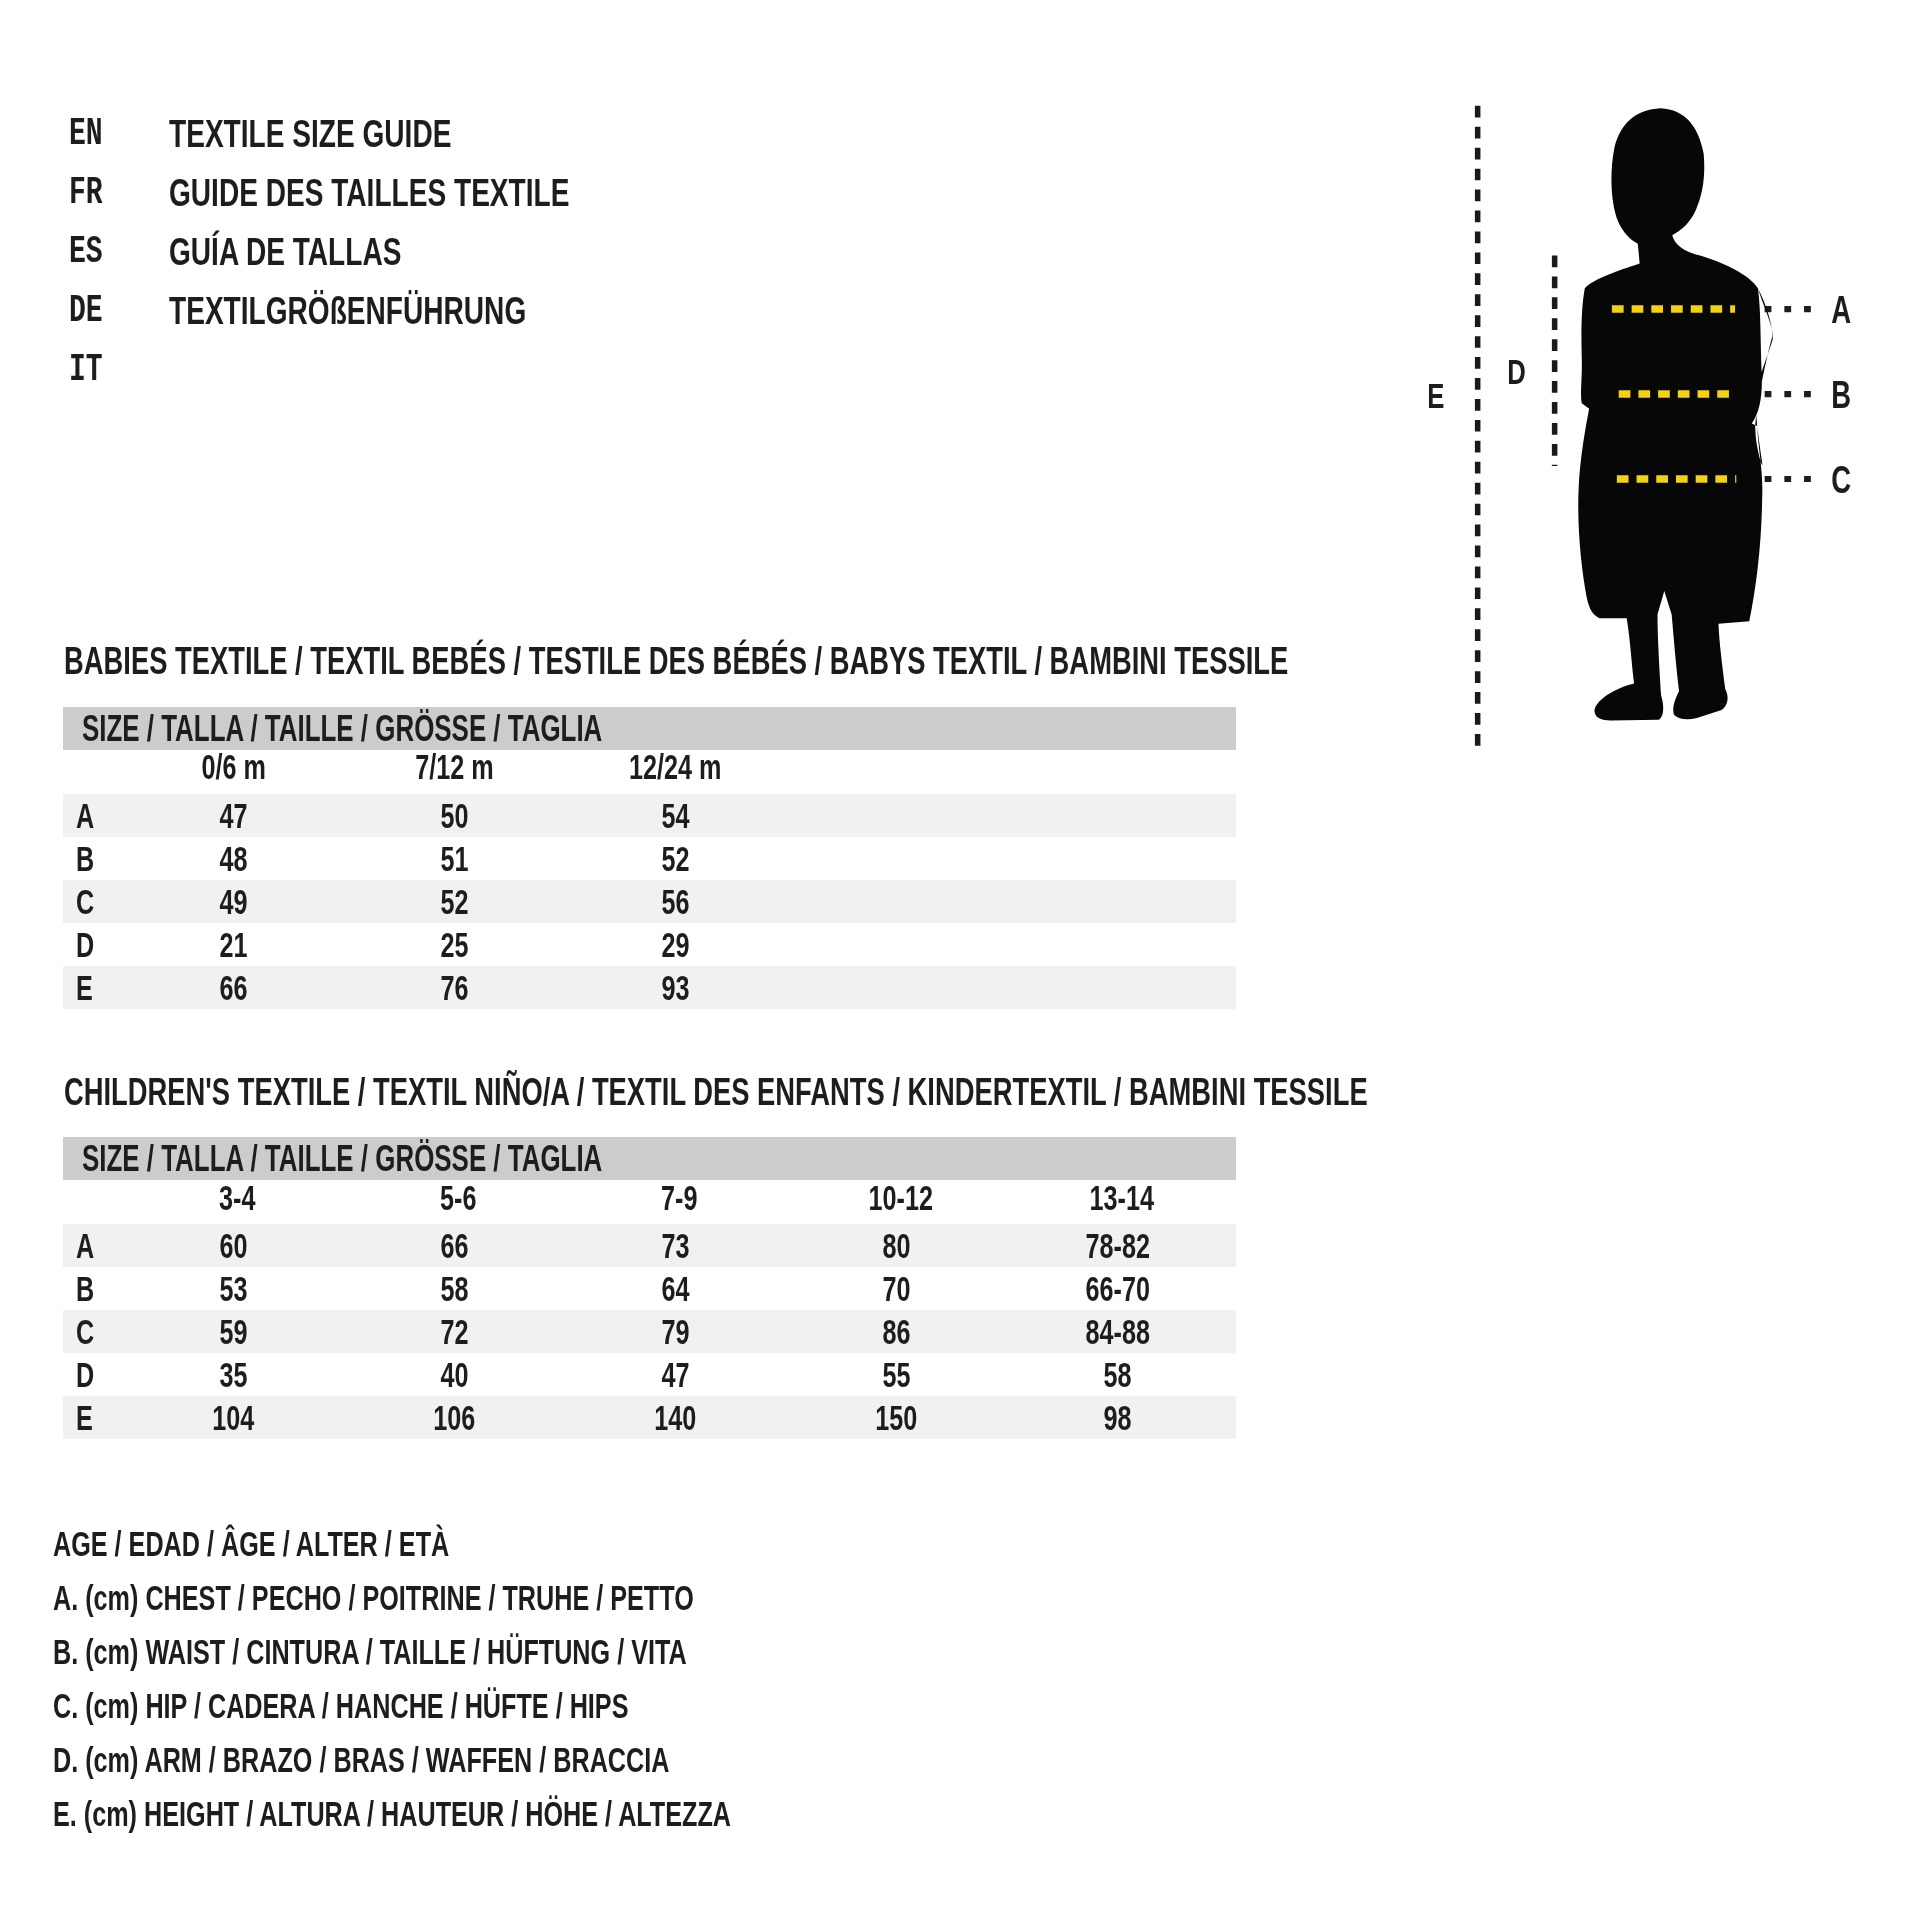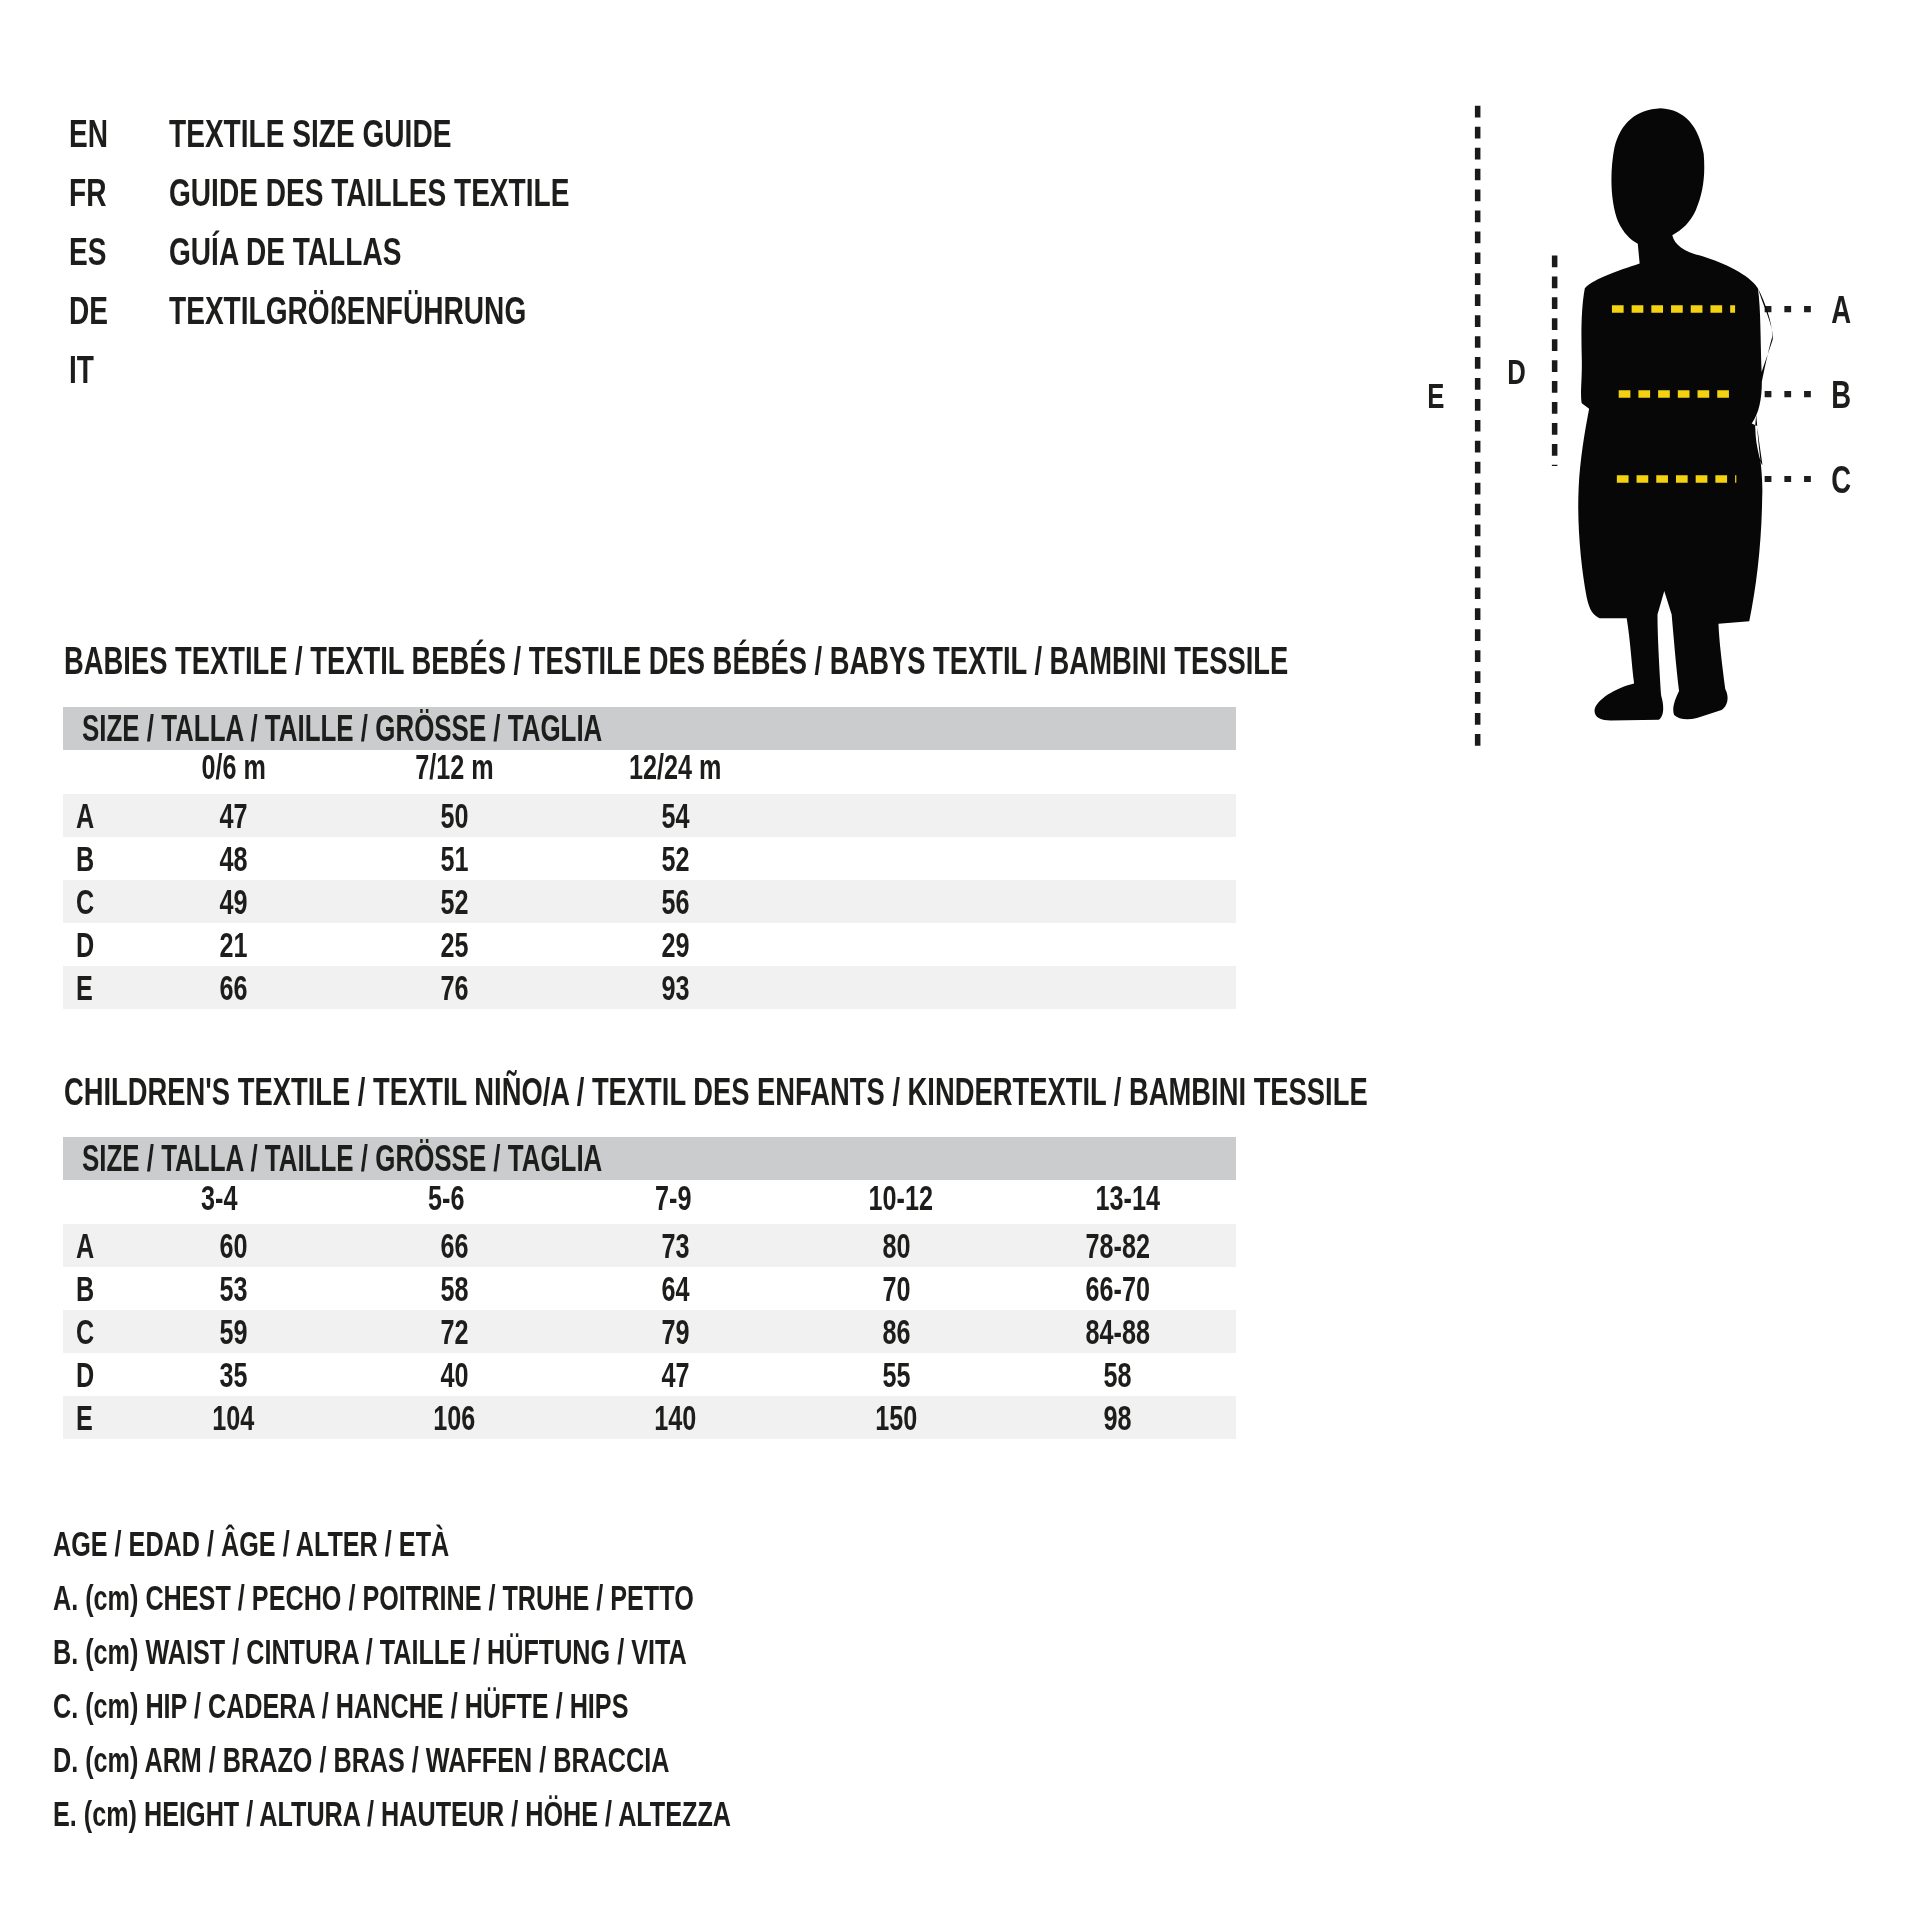--- a/index.html
+++ b/index.html
@@ -9,21 +9,21 @@
     font-family:"Liberation Sans","DejaVu Sans",sans-serif;
   }
   .abs { position:absolute; }
   
   .cond { display:inline-block; transform:scaleX(0.72); transform-origin:0 50%; white-space:nowrap; }
   .cond-c { transform-origin:50% 50%; }
 
   
   .lang-block { left:69px; top:104px; }
   .lang-row { height:59px; display:flex; align-items:center; font-size:39px; font-weight:700; }
-  .lang-code { flex:0 0 100px; }
+  .lang-code { flex:0 0 100px;font-family:Liberation Mono, monospace; }
 
   
   .sec-title { font-size:38px; font-weight:700; height:41px; display:flex; align-items:center;justify-content:center; }
 
   
   .size-bar {
     width:1173px; height:43px; background:#cbccce;
     display:flex; align-items:center; padding-left:19px; box-sizing:border-box;
     font-size:36px; font-weight:700;
   }
@@ -192,21 +192,21 @@
       <span class="cell"><span class="cond cond-c">93</span></span>
     </div>
   </div>
 
 <div class="abs sec-title" style="left:64px; top:1072px;">
   <span class="cond">CHILDREN'S TEXTILE / TEXTIL NIÑO/A / TEXTIL DES ENFANTS / KINDERTEXTIL / BAMBINI TESSILE</span>
 </div>
 <div class="abs size-bar" style="left:63px; top:1137px;">
   <span class="cond">SIZE / TALLA / TAILLE / GRÖSSE / TAGLIA</span>
 </div>
-<div class="abs thead-row" style="left:49px; top:1181px;gap:6px;">
+<div class="abs thead-row" style="left:67px; top:1181px;">
     <span class="cell"><span class="cond cond-c">3-4</span></span>
 
     <span class="cell"><span class="cond cond-c">5-6</span></span>
 
     <span class="cell"><span class="cond cond-c">7-9</span></span>
 
     <span class="cell"><span class="cond cond-c">10-12</span></span>
 
     <span class="cell"><span class="cond cond-c">13-14</span></span>
   </div>

